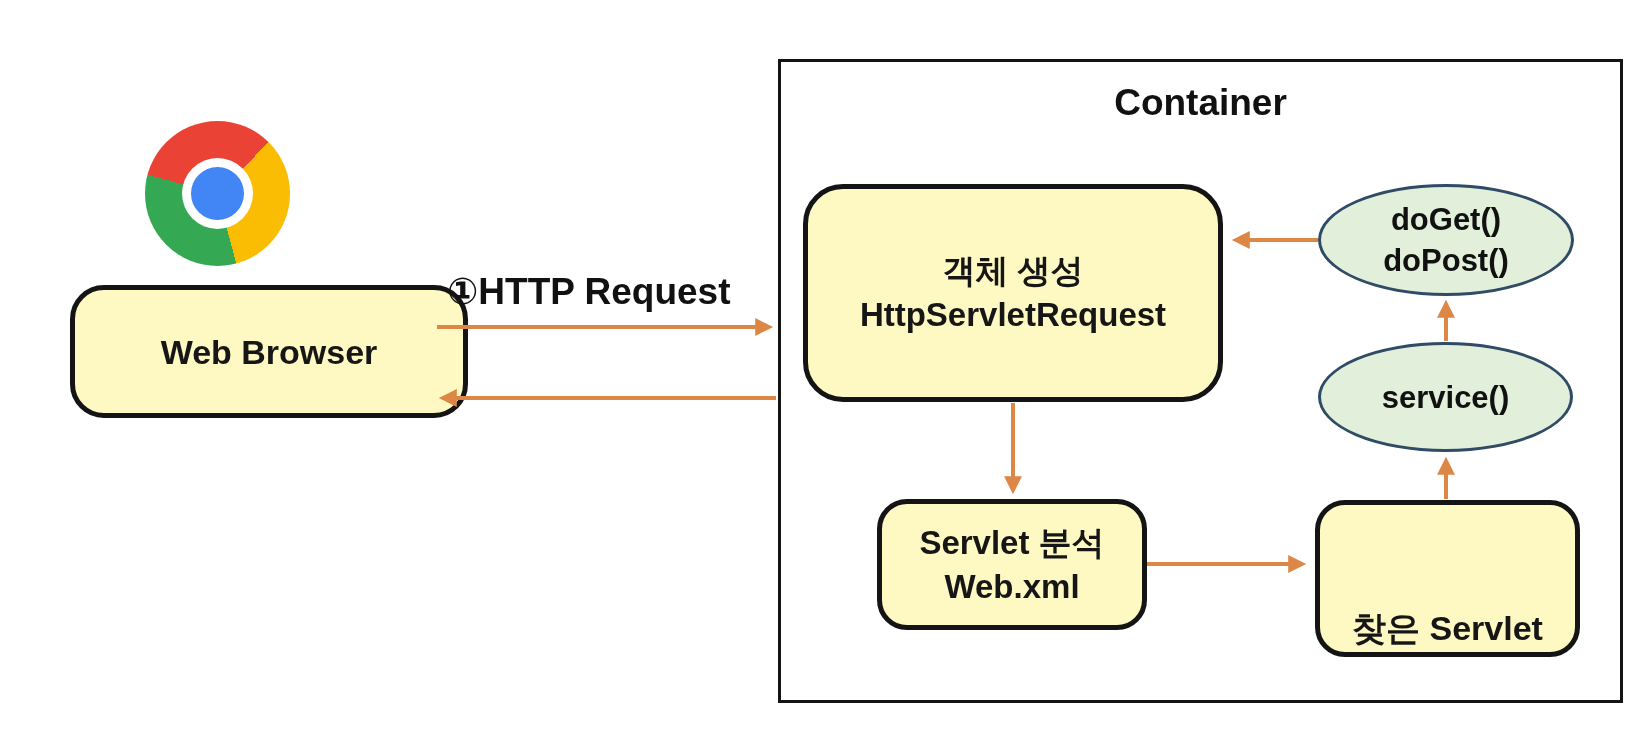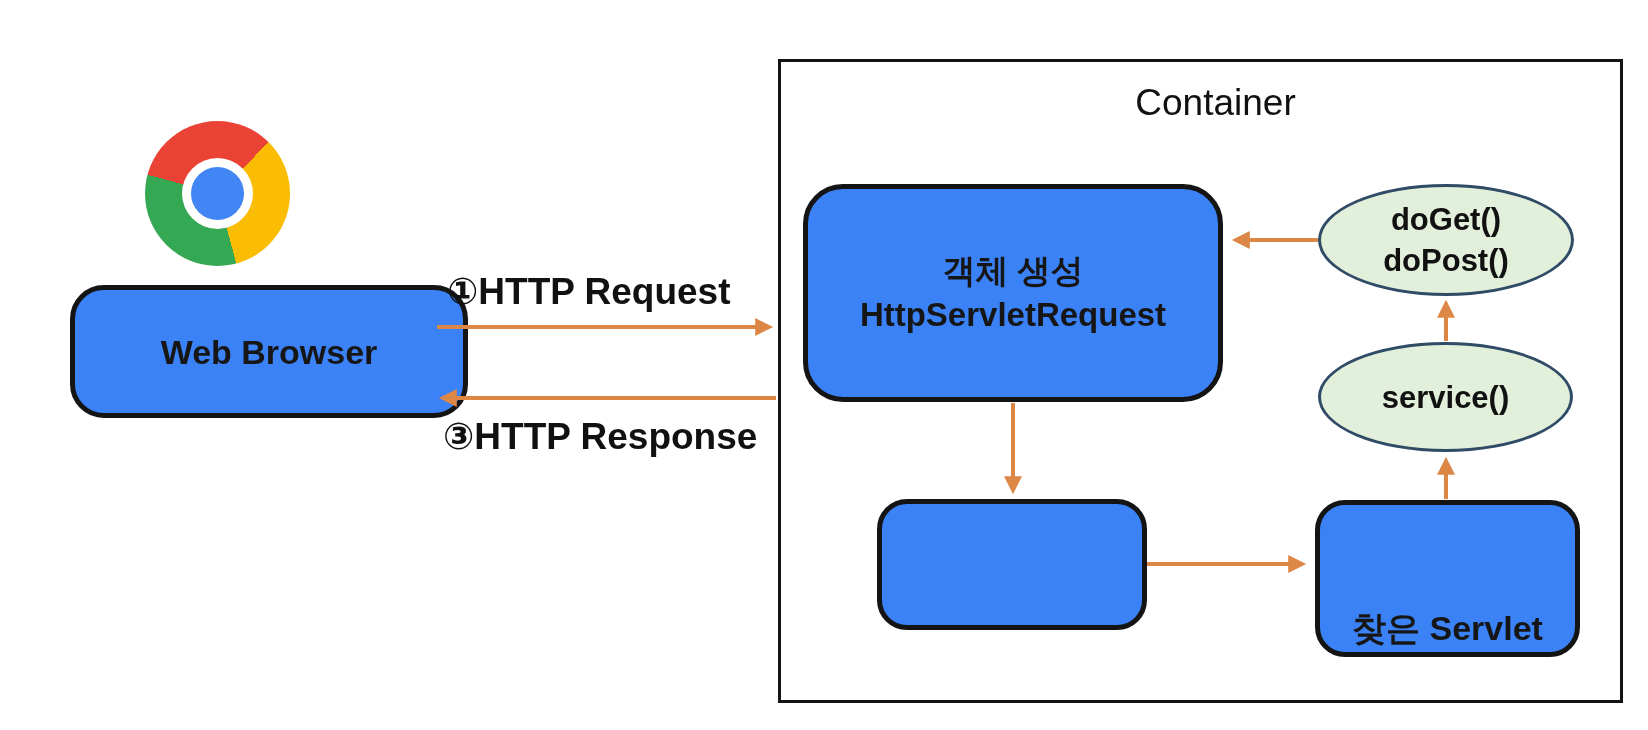--- a/index.html
+++ b/index.html
@@ -18,21 +18,21 @@
   }
   .chrome-ring {
     width:49%; height:49%; background:#ffffff; border-radius:50%;
     display:flex; align-items:center; justify-content:center;
   }
   .chrome-core { width:76%; height:76%; background:#4285F4; border-radius:50%; }
 
   
   .node {
     position:absolute; box-sizing:border-box;
-    background:#3b82f6; border:5px solid #141414;
+    background:#fef9c3; border:5px solid #141414;
     display:flex; flex-direction:column; align-items:center; justify-content:center;
     font-weight:bold; text-align:center; color:#161616;
   }
   .client-box  { left:37px;   top:285px; width:398px; height:133px; border-radius:34px; font-size:34px; line-height:46px;margin-left:33px; }
   .create-box  { left:803px;  top:184px; width:420px; height:218px; border-radius:40px; font-size:33px; line-height:44px; }
   .analyze-box { left:877px;  top:499px; width:270px; height:131px; border-radius:30px; font-size:33px; line-height:44px; }
   .found-box   { left:1315px; top:500px; width:265px; height:157px; border-radius:30px; font-size:34px;justify-content:flex-end; }
 
   
   .ellipse {
@@ -44,21 +44,21 @@
   .doget-ellipse   { left:1318px; top:184px; width:256px; height:112px; }
   .service-ellipse { left:1318px; top:342px; width:255px; height:110px; }
 
   
   .container-box {
     position:absolute; left:778px; top:59px; width:845px; height:644px;
     box-sizing:border-box; border:3px solid #141414; background:transparent;
   }
   .container-title {
     position:absolute; top:20px; left:0; width:100%;
-    text-align:center; font-weight:normal; font-size:37px; color:#111111;padding-left:15px;
+    text-align:center; font-weight:bold; font-size:37px; color:#111111;
   }
 
   
   .flow-label { position:absolute; font-weight:bold; font-size:37px; color:#111111; white-space:nowrap; }
   .request-label  { left:447px; top:270px; }
   .response-label { left:443px; top:415px; }
 
   
   .arrows { position:absolute; left:0; top:0; width:1648px; height:730px; pointer-events:none; }
   .arrow-line { stroke:#DD8747; stroke-width:4; fill:none; }
@@ -72,41 +72,42 @@
     <div class="chrome-ring">
       <div class="chrome-core"></div>
     </div>
   </div>
 
   <div class="node client-box">
     <div>Web Browser</div>
   </div>
 
   <div class="flow-label request-label">①HTTP Request</div>
-  <div class="flow-label response-label">③HTTP Response</div>
 
   <div class="container-box">
     <div class="container-title">Container</div>
   </div>
 
   <div class="node create-box">
     <div>객체 생성</div>
     <div>HttpServletRequest</div>
   </div>
 
   <div class="ellipse doget-ellipse">
     <div>doGet()</div>
     <div>doPost()</div>
   </div>
 
   <div class="ellipse service-ellipse">
     <div>service()</div>
   </div>
 
   <div class="node analyze-box">
+    <div>Servlet 분석</div>
+    <div>Web.xml</div>
   </div>
 
   <div class="node found-box">
     <div>찾은 Servlet</div>
   </div>
 
   <svg class="arrows" xmlns="http://www.w3.org/2000/svg">
     <defs>
       <marker id="ah" viewBox="0 0 10 10" refX="1" refY="5" markerWidth="5" markerHeight="4.5" orient="auto">
         <path d="M0,0 L10,5 L0,10 Z" fill="#DD8747"></path>

